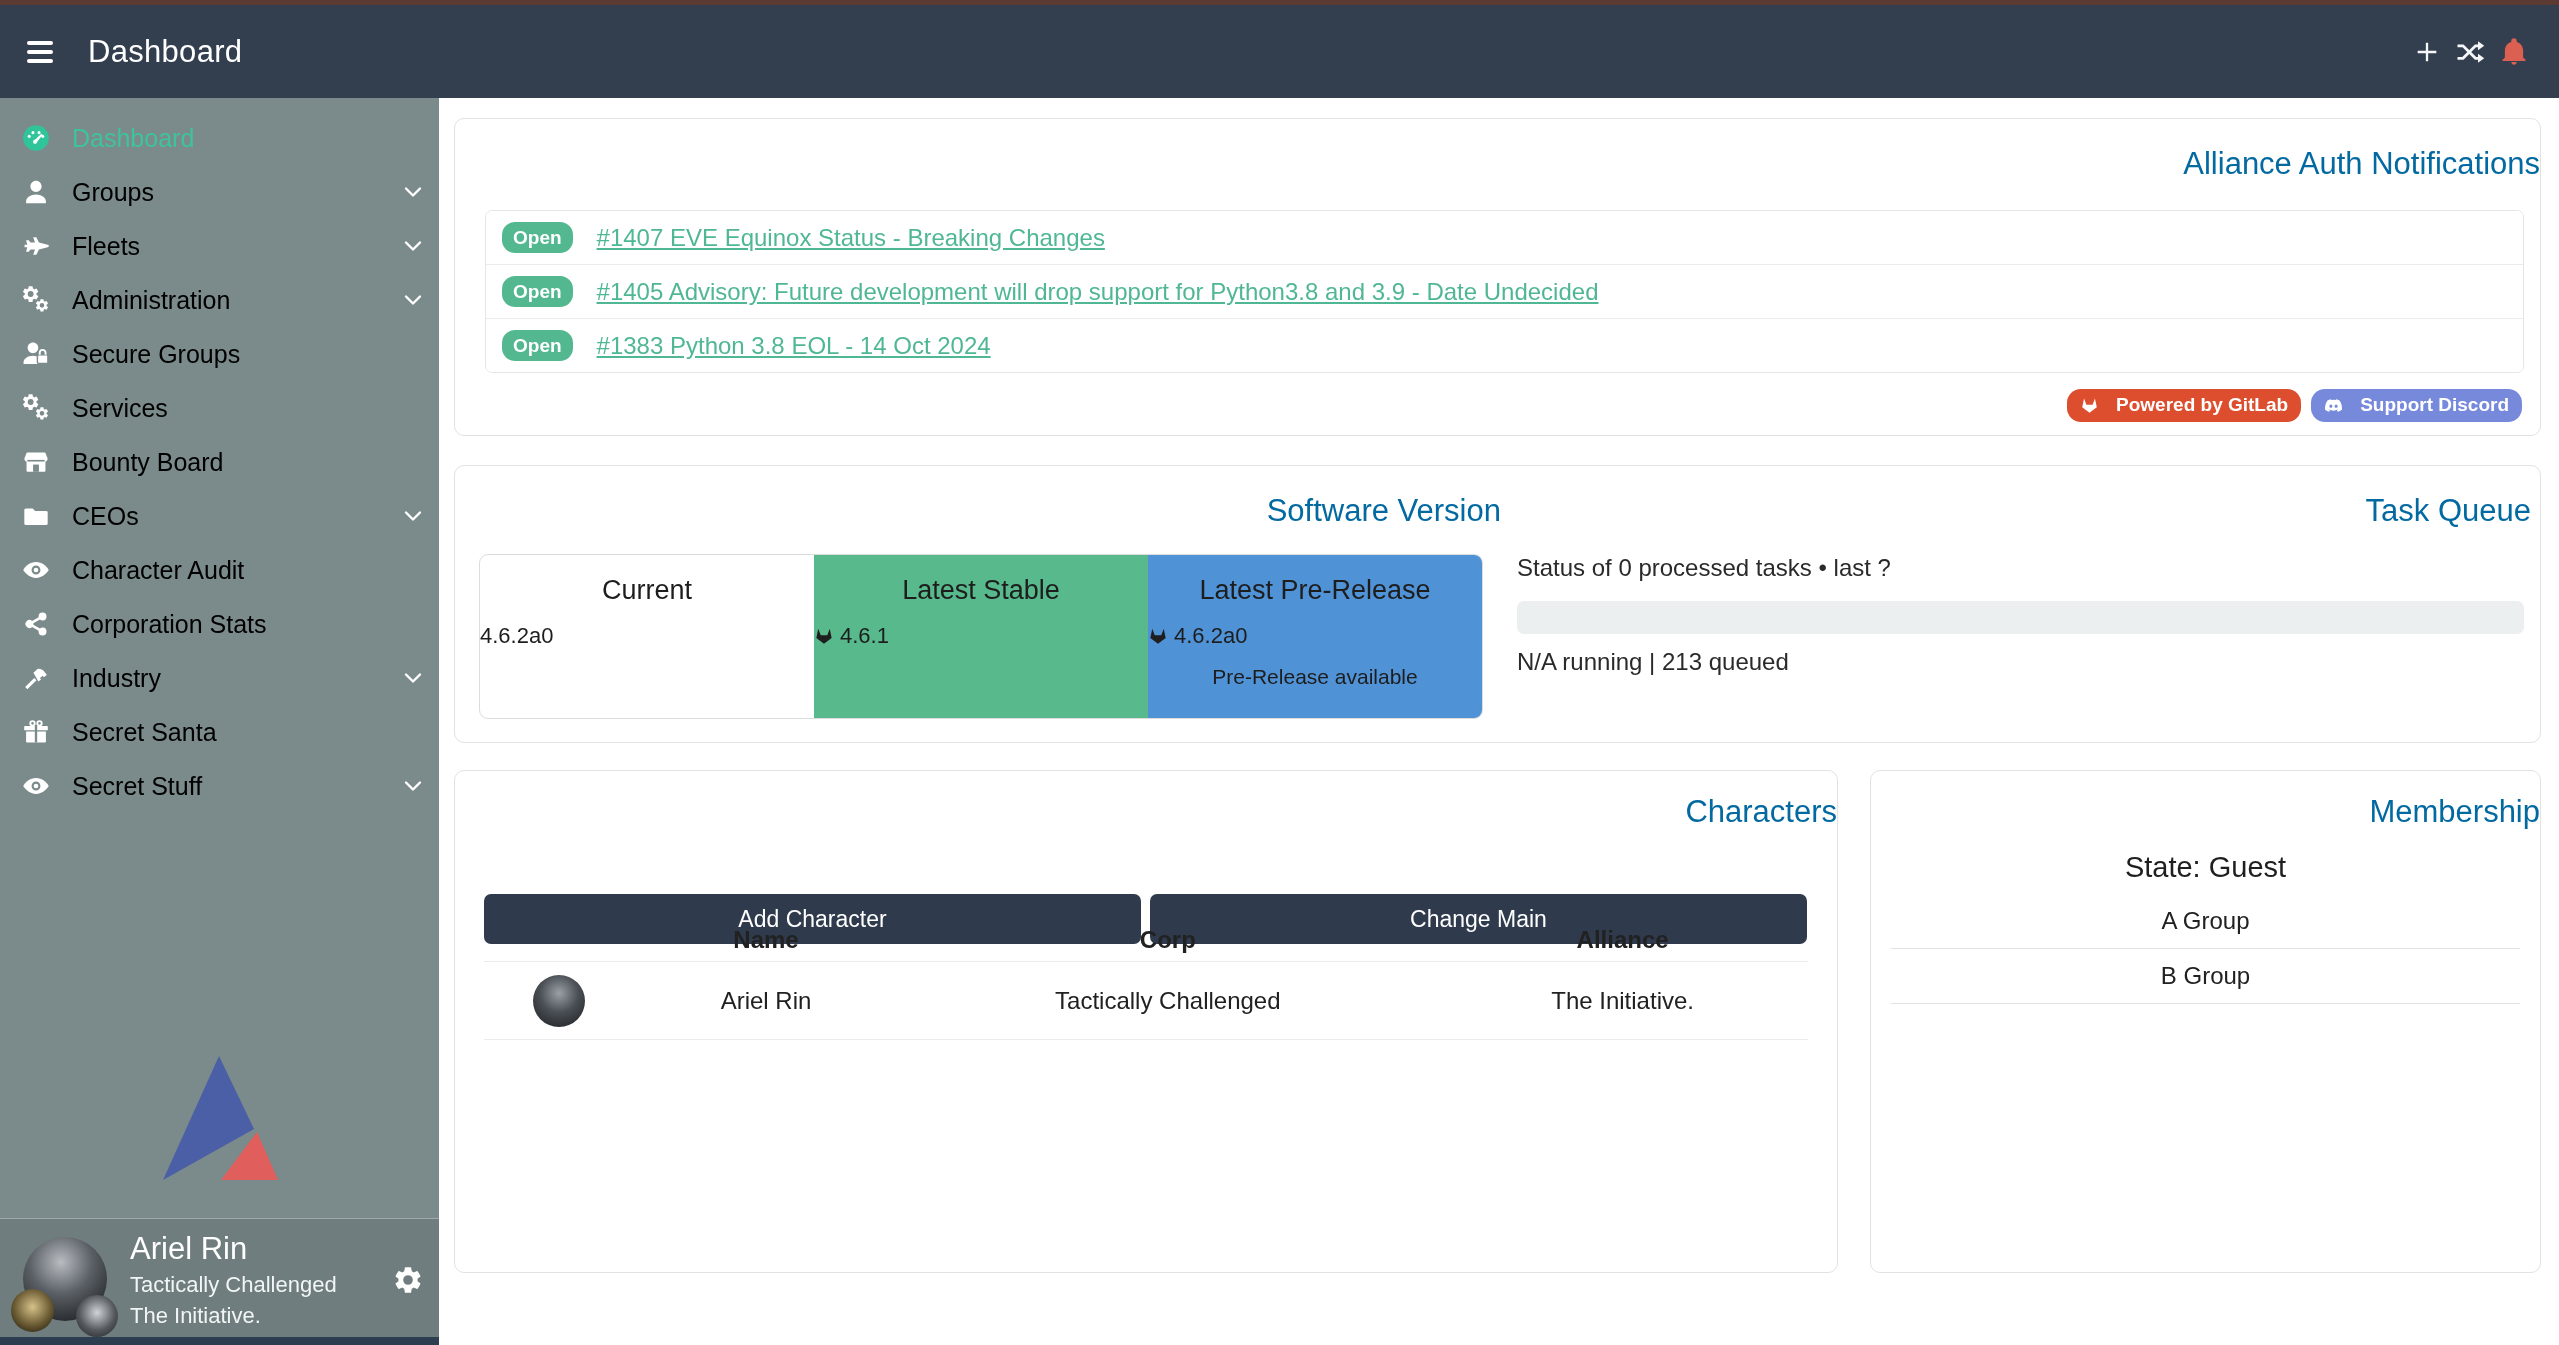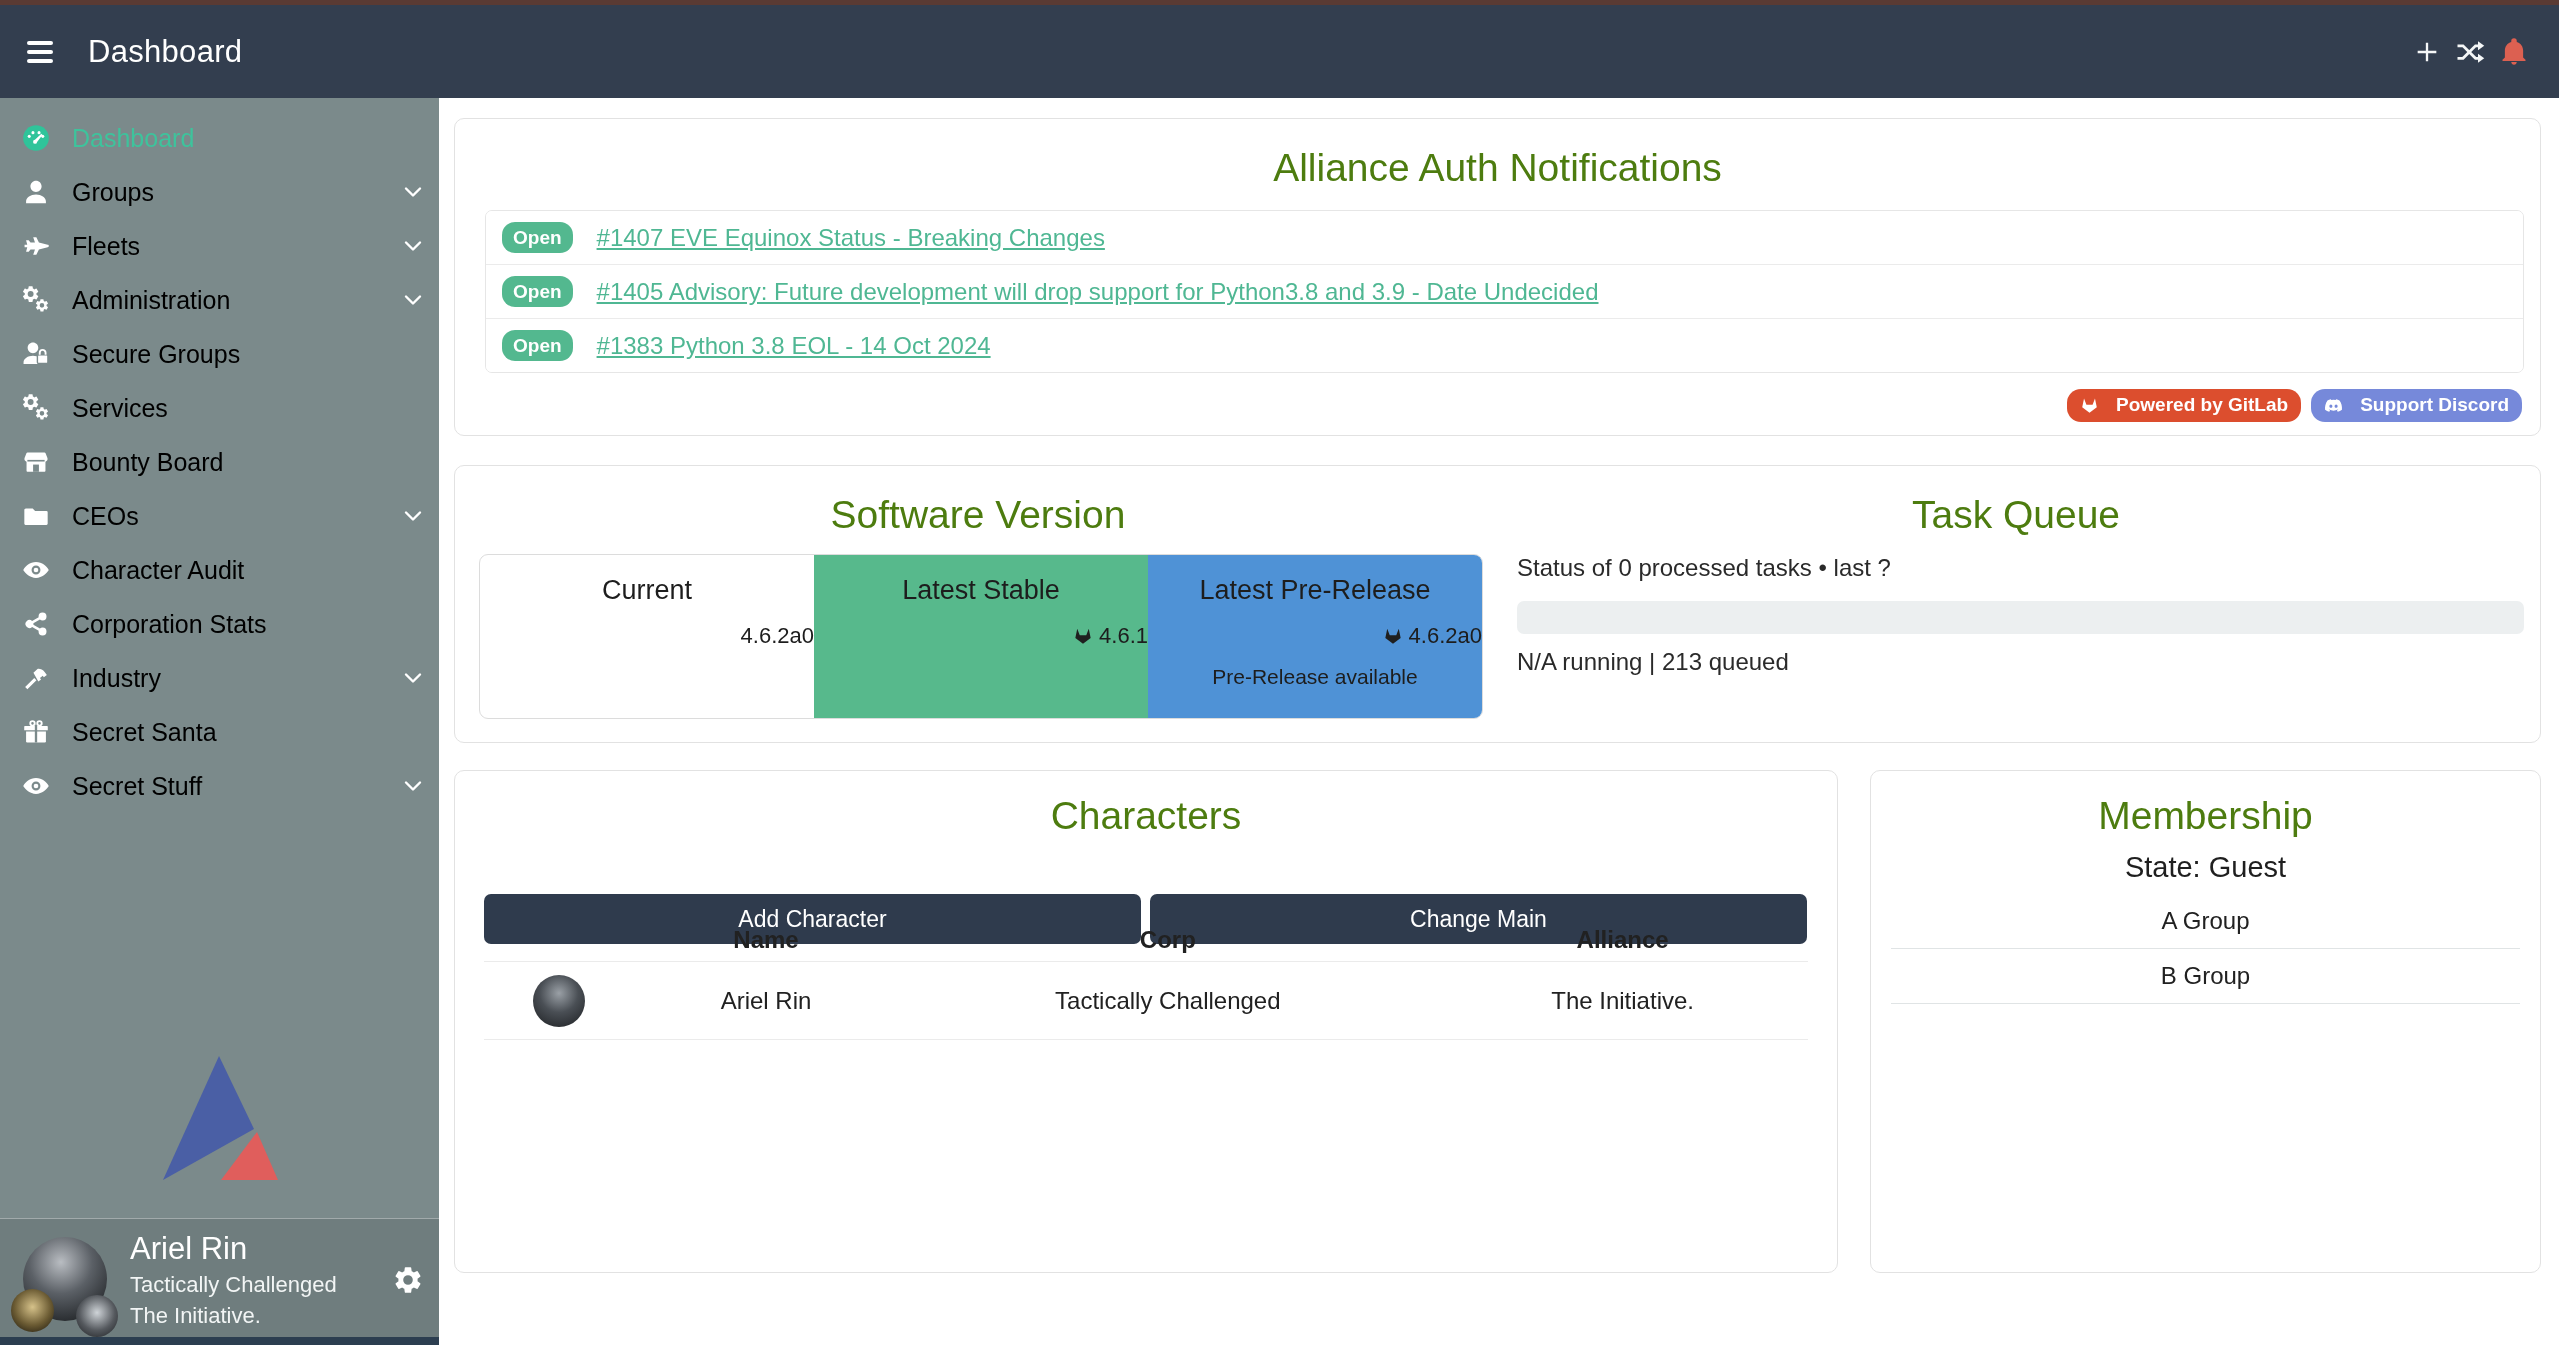--- a/index.html
+++ b/index.html
@@ -36,21 +36,21 @@
               background:radial-gradient(circle at 50% 42%,#cfd4d8,#55595e 55%,#1a1c1f);}
   .user-meta{position:absolute;left:130px;top:12px;display:flex;flex-direction:column;gap:5px;}
   .u-name{color:#fff;font-size:31px;}
   .u-corp,.u-alli{color:#f2f5f5;font-size:22px;}
   .u-gear{position:absolute;right:15px;top:45px;background:none;border:none;padding:0;cursor:pointer;line-height:0;}
   .u-gear svg{width:32px;height:32px;fill:#fff;}
   .sidebar-foot{position:absolute;left:0;bottom:0;width:439px;height:8px;background:#2c3e50;}
   
   .main{position:absolute;left:439px;top:98px;width:2120px;height:1247px;background:#fff;}
   .card{position:absolute;background:#fff;border:1px solid #e2e2e2;border-radius:10px;box-sizing:border-box;}
-  .card h2{margin:0;font-size:39px;font-weight:400;color:#4d7c0f;text-align:center;}
+  .card h2{margin:0;font-size:31px;font-weight:400;color:#0369a1;text-align:right;}
   
   .card-notif{left:15px;top:20px;width:2087px;height:318px;}
   .card-notif h2{padding-top:27px;}
   .nlist{position:absolute;left:30px;top:91px;width:2039px;border:1px solid #e6e6e6;border-radius:7px;box-sizing:border-box;overflow:hidden;}
   .nrow{height:53px;display:flex;align-items:center;padding-left:16px;gap:24px;background:#fff;}
   .nrow + .nrow{border-top:1px solid #ebebeb;}
   .nbadge{background:#53b88f;color:#fff;font-weight:bold;font-size:19px;padding:6px 11px;border-radius:13px;line-height:1;}
   .nlink{color:#4fb793;font-size:24px;text-decoration:underline;cursor:pointer;}
   .nfoot{position:absolute;right:18px;bottom:13px;display:flex;gap:10px;}
   .pill{display:inline-flex;align-items:center;gap:17px;color:#fff;font-size:19px;font-weight:bold;
@@ -61,21 +61,21 @@
   
   .card-version{left:15px;top:367px;width:2087px;height:278px;}
   .sv-title{position:absolute;left:0;top:27px;width:1046px;}
   .tq-title{position:absolute;left:1046px;top:27px;width:1030px;}
   .vbox{position:absolute;left:24px;top:88px;width:1004px;height:165px;border:1px solid #dcdcdc;
         border-radius:9px;display:flex;box-sizing:border-box;overflow:hidden;}
   .vcol{flex:1;text-align:center;padding-top:20px;box-sizing:border-box;}
   .v-stable{background:#57b98c;}
   .v-pre{background:#4f92d6;}
   .vlabel{font-size:27px;color:#1d1d1d;margin-bottom:17px;}
-  .vver{font-size:22px;color:#1d1d1d;display:flex;align-items:center;justify-content:flex-end;gap:6px;}
+  .vver{font-size:22px;color:#1d1d1d;display:flex;align-items:center;justify-content:flex-start;gap:6px;}
   .vver svg{width:20px;height:20px;fill:#1f1f1f;}
   .vnote{font-size:21px;color:#1d1d1d;margin-top:16px;}
   .tq-status{position:absolute;left:1062px;top:88px;font-size:24px;color:#2a2a2a;}
   .tq-progress{position:absolute;left:1062px;top:135px;width:1007px;height:33px;background:#eceff0;border-radius:7px;overflow:hidden;}
   .tq-fill{height:100%;width:0%;background:#53b88f;}
   .tq-summary{position:absolute;left:1062px;top:182px;font-size:24px;color:#2a2a2a;}
   
   .card-chars{left:15px;top:672px;width:1384px;height:503px;}
   .card-chars h2{padding-top:23px;}
   .btn-row{position:absolute;left:29px;right:30px;top:85px;display:flex;gap:9px;}

